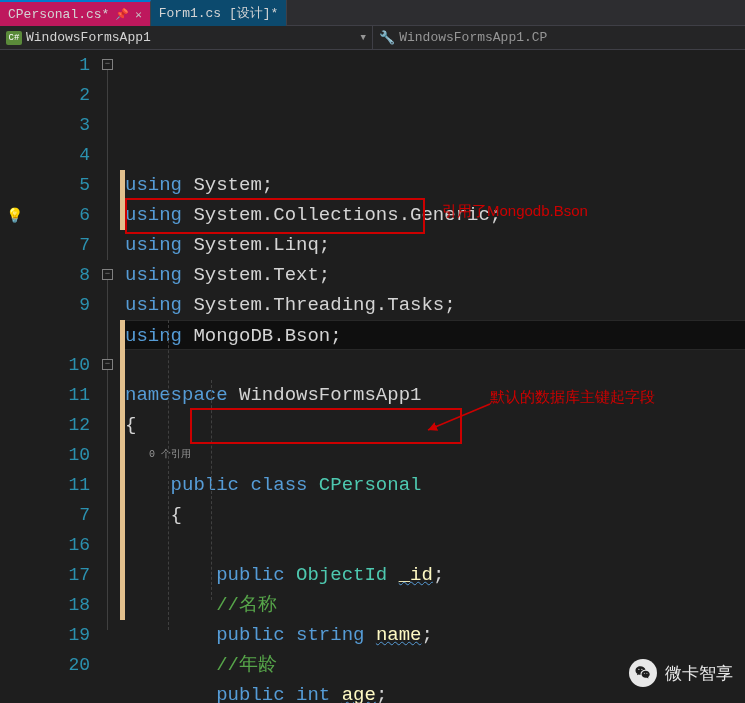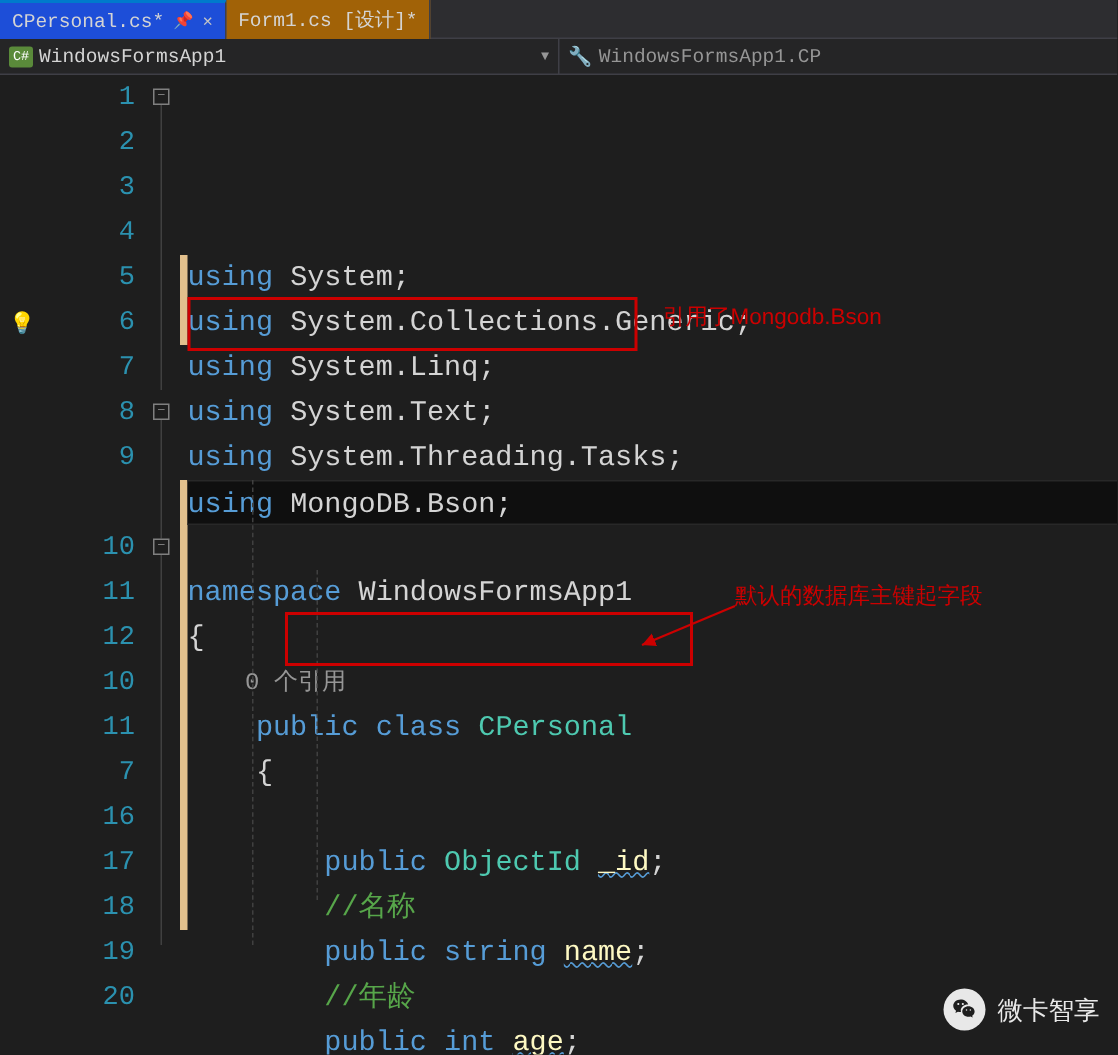--- a/index.html
+++ b/index.html
@@ -19,27 +19,27 @@
   height: 26px;
   border-bottom: 1px solid #3f3f46;
 }
 .tab {
   display: flex;
   align-items: center;
   padding: 0 8px;
   height: 26px;
   font-size: 13px;
   color: #d4d4d4;
-  background: #a16207;
+  background: #0c4a6e;
   border-right: 1px solid #3f3f46;
   cursor: pointer;
   gap: 6px;
 }
 .tab.active {
-  background: #1d4ed8;
+  background: #be185d;
   border-top: 2px solid #007acc;
 }
 .tab .pin-icon, .tab .close-icon {
   font-size: 11px;
   color: #c5c5c5;
 }
 .nav-bar {
   display: flex;
   background: #252526;
   height: 24px;
@@ -154,21 +154,21 @@
   border-top: 1px solid #282828;
   border-bottom: 1px solid #282828;
 }
 .kw { color: #569cd6; }
 .type { color: #4ec9b0; }
 .str { color: #d4d4d4; }
 .comment { color: #57a64a; }
 .ident { color: #fef9c3; }
 .refs {
   color: #969696;
-  font-size: 16px;
+  font-size: 10px;
   line-height: 30px;
 }
 .squiggle {
   text-decoration: underline wavy #569cd6;
   text-decoration-thickness: 1px;
 }
 .guide {
   position: absolute;
   width: 1px;
   border-left: 1px dashed #404040;

